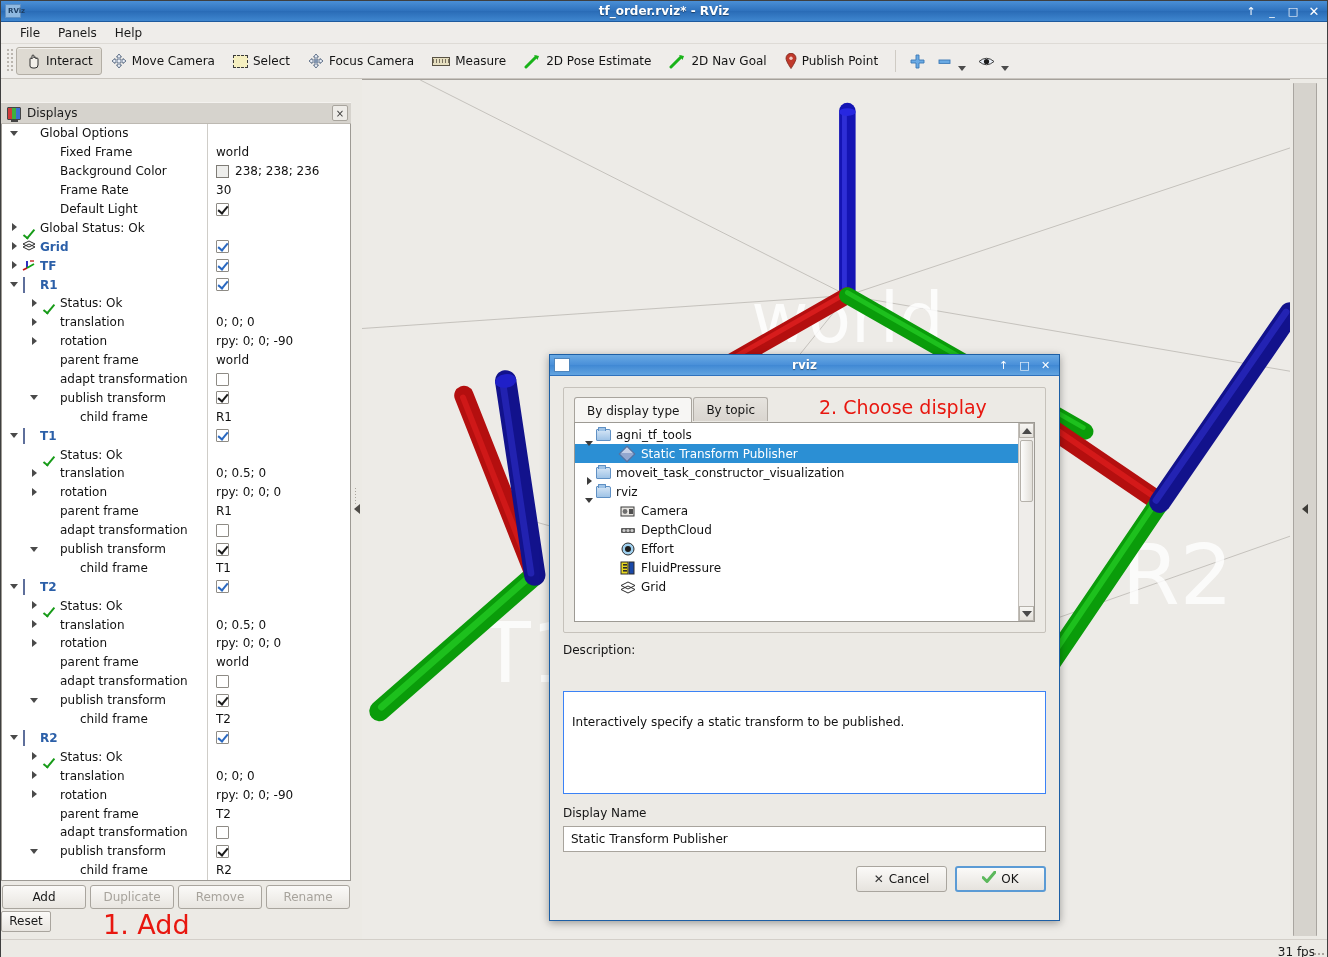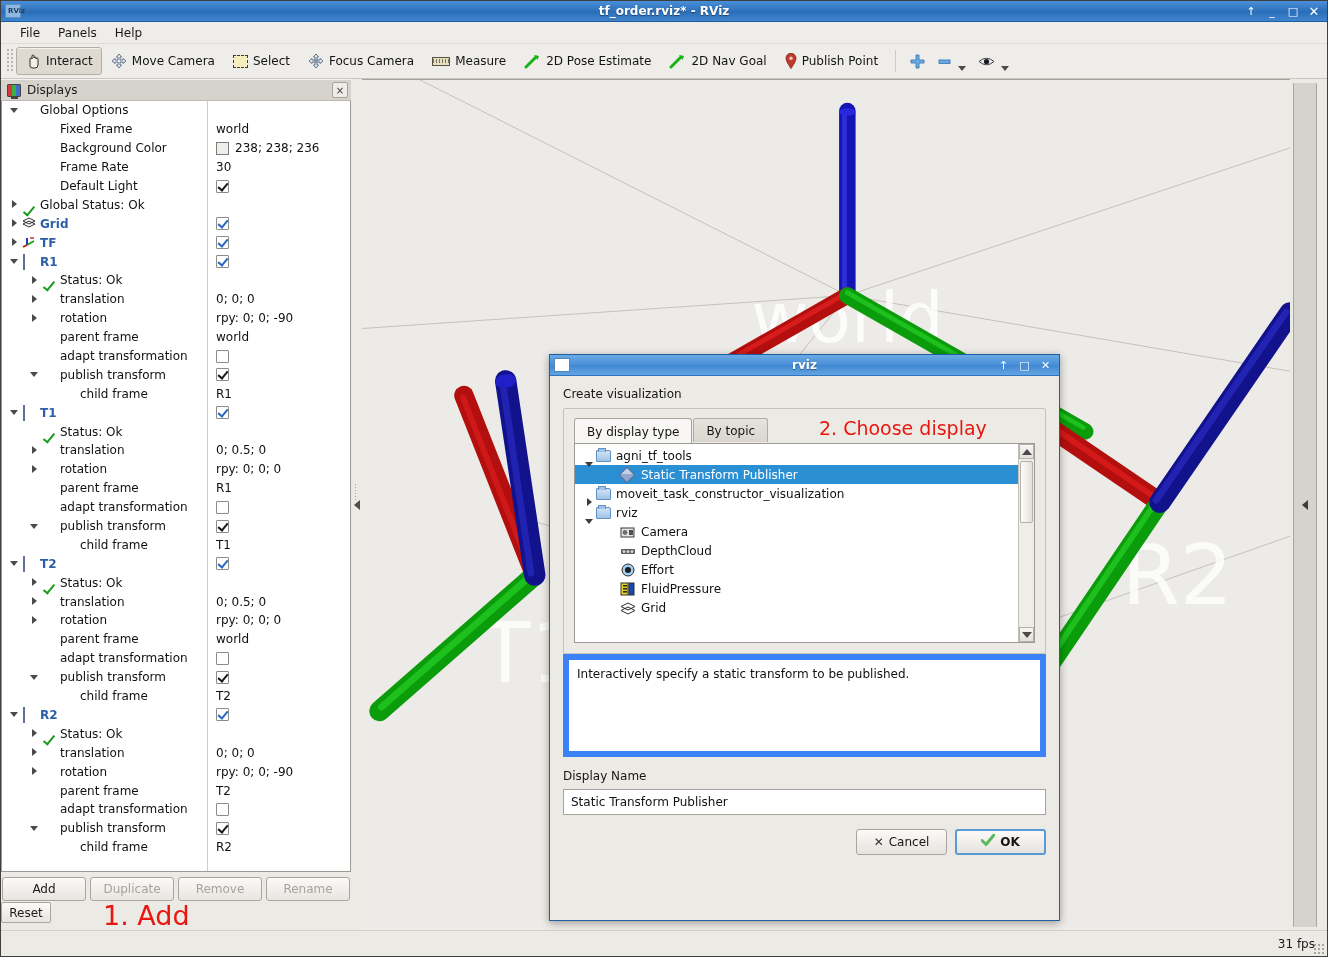--- a/index.html
+++ b/index.html
@@ -91,20 +91,21 @@
 
   
   .body-area { flex:1 1 auto; display:flex; position:relative; background:#eceae5;}
 
   
   .displays-panel {
     width:350px; flex:0 0 350px;
     display:flex; flex-direction:column;
     background:#eceae5;
     border-right:0;
+    margin-top:23px;
   }
   .panel-header {
     height:22px; background:#d6d3cd; display:flex; align-items:center;
     padding-left:6px; border-bottom:1px solid #bdb9b2;
     border-top:1px solid #f4f2ef;
   }
   .panel-header .ph-icon {
     width:14px;height:13px;margin-right:6px; position:relative;
     border:1px solid #444; border-radius:1px;
     background: linear-gradient(to right,#cf3b3b 0 33%, #3fb03f 33% 66%, #3d6fd1 66% 100%);
@@ -283,34 +284,34 @@
     width:16px;flex:0 0 16px;background:#efedea;border-left:1px solid #c2beb8;
     display:flex;flex-direction:column;align-items:center;position:relative;
   }
   .sb-arrow{width:15px;height:15px;display:flex;align-items:center;justify-content:center;background:linear-gradient(to bottom,#f7f6f3,#e3e0da);border:1px solid #b5b1aa;}
   .sb-thumb{position:absolute;left:1px;top:17px;width:13px;height:62px;background:linear-gradient(to right,#fdfdfc,#e2dfd9);border:1px solid #b5b1aa;border-radius:2px;}
   .sb-up:before{content:"";border-bottom:6px solid #4a4a4a;border-left:5px solid transparent;border-right:5px solid transparent;}
   .sb-dn:before{content:"";border-top:6px solid #4a4a4a;border-left:5px solid transparent;border-right:5px solid transparent;}
 
   .desc-label{font-size:12px;color:#151515;margin:10px 0 5px 0;}
   .desc-box{
-    background:#fff;border:6px solid #3b82f6;height:103px;padding:7px 8px;font-size:12px;color:#111;
+    background:#fff;border:1px solid #3b82f6;height:103px;padding:23px 8px;font-size:12px;color:#111;margin-top:29px;
   }
   .dn-label{font-size:12px;color:#151515;margin:12px 0 6px 0;}
   .dn-input{
     background:#fff;border:1px solid #a8a49d;height:26px;display:flex;align-items:center;
     padding:0 7px;font-size:12px;color:#111;
   }
   .modal-btns{display:flex;justify-content:flex-end;gap:8px;margin-top:14px;}
   .mbtn{
     min-width:91px;height:26px;display:flex;align-items:center;justify-content:center;gap:5px;
     background:linear-gradient(to bottom,#fbfaf8,#e6e3de);
     border:1px solid #a9a59e;border-radius:3px;font-size:12px;color:#141414;
   }
-  .mbtn.default{border:2px solid #5b9bd5;font-weight:bold;}
+  .mbtn.default{border:2px solid #5b9bd5;}
   .xmark{font-size:12px;color:#333;}
 </style>
 </head>
 <body>
 
 <div id="app-window">
 
   <div class="titlebar">
     <div class="tb-appicon">RViz</div>
     <div class="tb-title">tf_order.rviz* - RViz</div>
@@ -888,21 +889,20 @@
       <span class="m-ico"></span>
       <span class="m-title">rviz</span>
       <span class="m-btns">
         <span class="m-btn">↑</span>
         <span class="m-btn">□</span>
         <span class="m-btn">✕</span>
       </span>
     </div>
 
     <div class="modal-body">
-      <div class="cv-label">Create visualization</div>
 
       <div class="groupbox">
         <div class="tabs">
           <div class="tab active">By display type</div>
           <div class="tab">By topic</div>
           <div class="annot2">2. Choose display</div>
         </div>
 
         <div class="tree-list">
           <div class="tl-items" id="dlg-tree">
@@ -983,20 +983,21 @@
               </div>
             </div>
           <div class="tl-scroll">
             <div class="sb-arrow sb-up"></div>
             <div class="sb-thumb"></div>
             <div class="sb-arrow sb-dn" style="position:absolute;bottom:0;"></div>
           </div>
         </div>
       </div>
 
+      <div class="desc-label">Description:</div>
       <div class="desc-box">Interactively specify a static transform to be published.</div>
 
       <div class="dn-label">Display Name</div>
       <div class="dn-input">Static Transform Publisher</div>
 
       <div class="modal-btns">
         <div class="mbtn">
           <span class="xmark">✕</span>
           <span>Cancel</span>
         </div>

